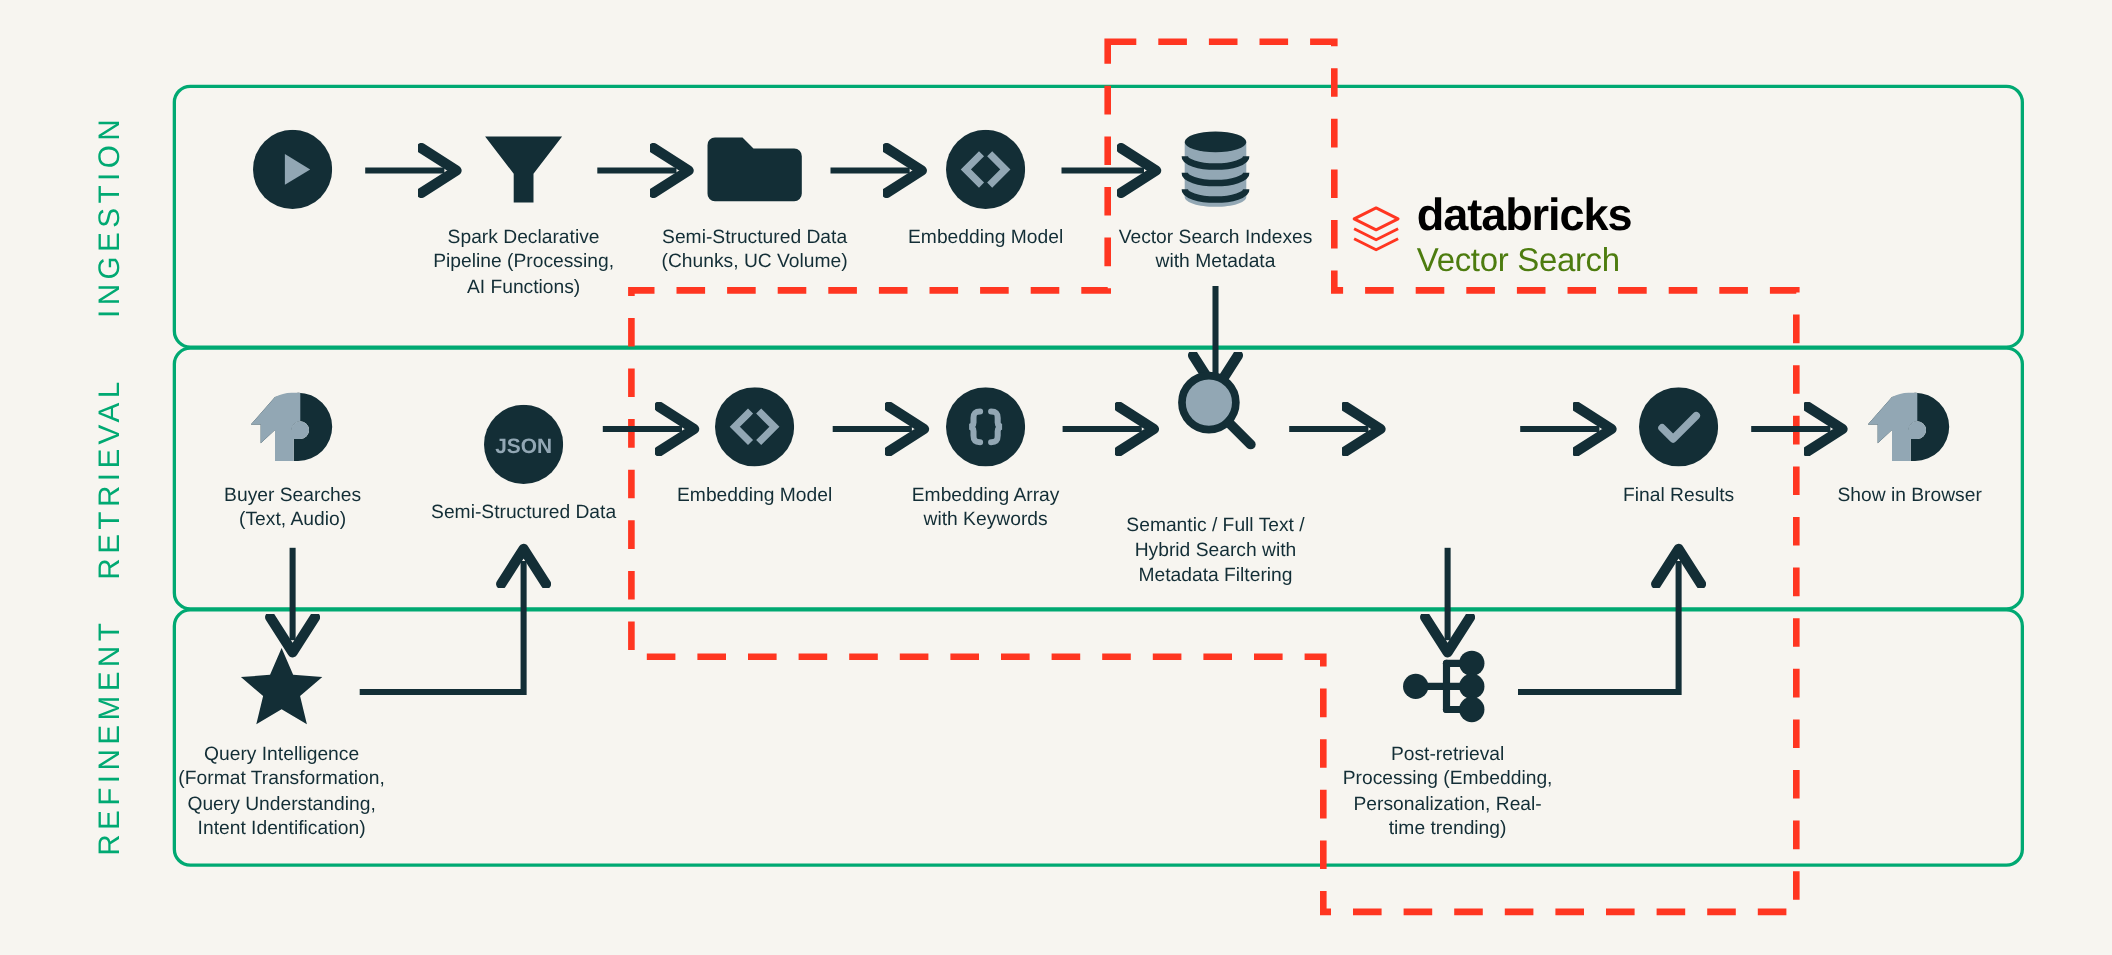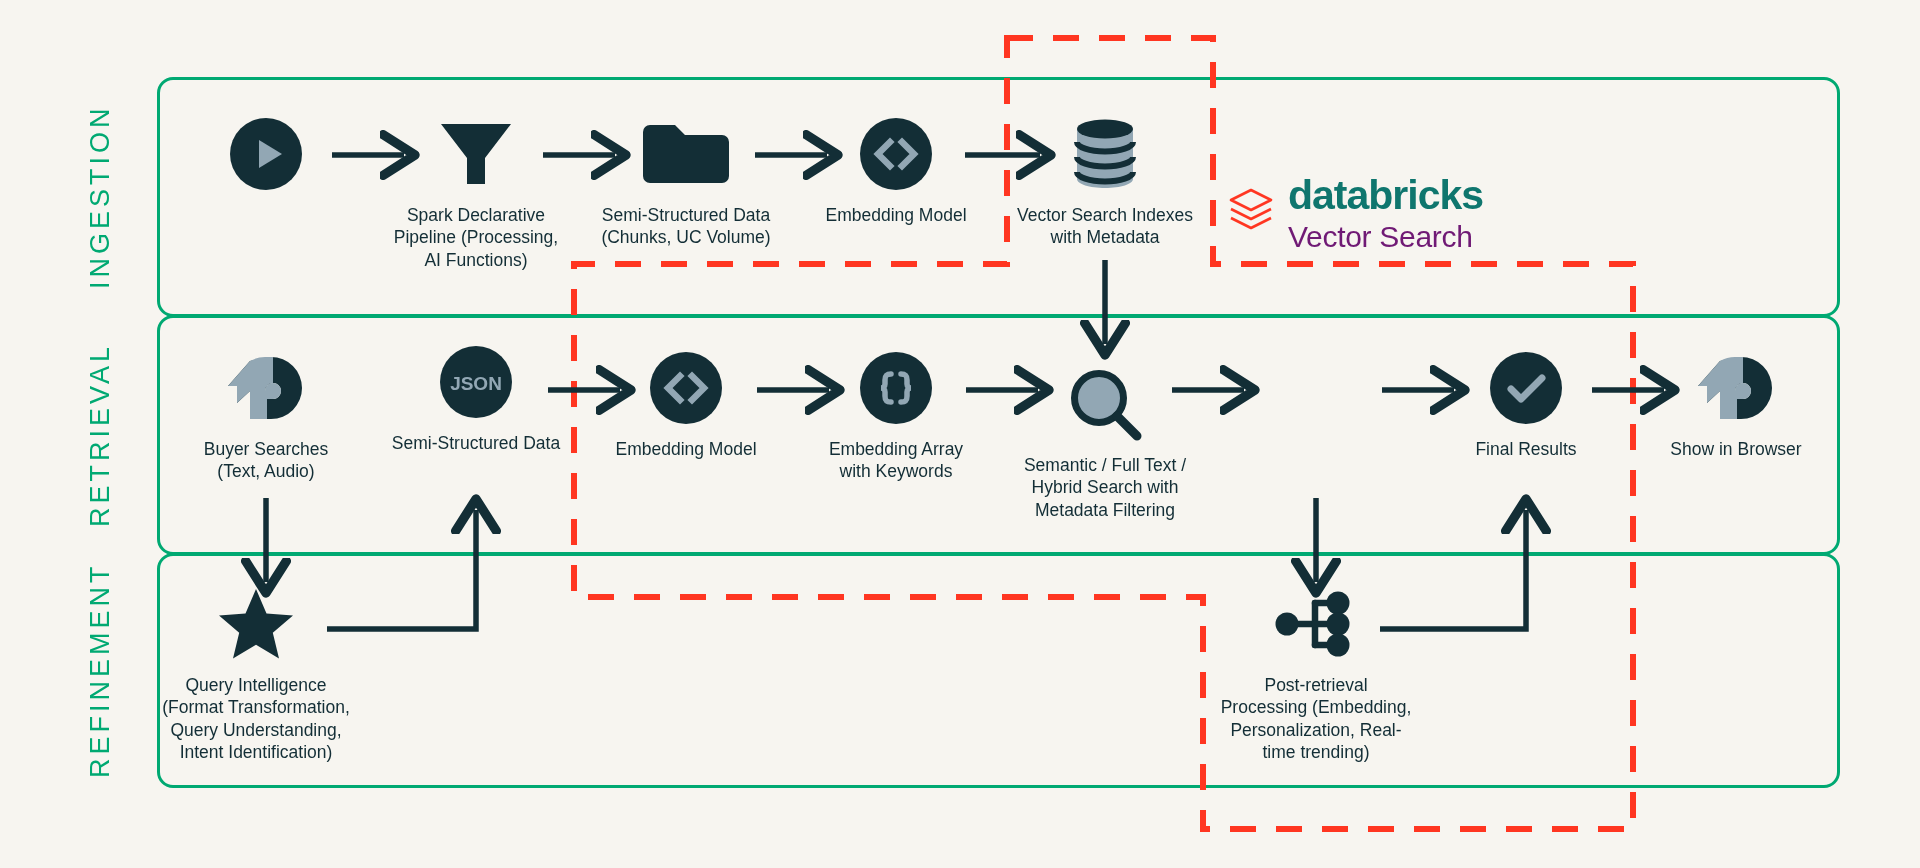--- a/index.html
+++ b/index.html
@@ -52,22 +52,22 @@
     font-size:17.5px;
     line-height:1.28;
     color:#132E36;
     text-align:center;
     white-space:pre-line;
   }
 
   
   .dbx{position:absolute;display:flex;align-items:center;gap:14px;}
   .dbx .wordmarks{display:flex;flex-direction:column;line-height:1;}
-  .dbx .w1{font-size:41px;font-weight:700;color:#0f766e;letter-spacing:-1px;}
-  .dbx .w2{font-size:30px;font-weight:500;color:#701a75;margin-top:6px;letter-spacing:-0.3px;}
+  .dbx .w1{font-size:41px;font-weight:700;color:#000000;letter-spacing:-1px;}
+  .dbx .w2{font-size:30px;font-weight:500;color:#4d7c0f;margin-top:6px;letter-spacing:-0.3px;}
 </style>
 </head>
 <body>
 
 <div class="stage">
 
   <div class="panel" style="left:157px;top:77px;width:1683px;height:240px;"></div>
   <div class="panel" style="left:157px;top:315px;width:1683px;height:240px;"></div>
   <div class="panel" style="left:157px;top:553px;width:1683px;height:235px;"></div>
 
@@ -187,21 +187,21 @@
       <svg width="78" height="66" viewBox="0 0 78 66">
         <path d="M44 2 a31 31 0 0 1 0 62 H40 V44 h6 a8 8 0 0 0 0 -16 a8 8 0 0 0 -8 8 H23 L10 48 L10 31 L1 31 L23 6 Z" fill="#132E36"></path>
         <path d="M38 2 a31 31 0 0 0 -15 4 L1 31 L10 31 L10 48 L23 36 L38 36 a8 8 0 0 1 8 -8 V2 Z" fill="#92A7B4"></path>
         <path d="M23 36 L23 64 L40 64 L40 44 L46 44 a8 8 0 0 0 0 -16 a8 8 0 0 0 -8 8 Z" fill="#92A7B4"></path>
       </svg>
     </div>
     <div class="cap">Buyer Searches
 (Text, Audio)</div>
   </div>
 
-  <div class="node" style="left:476px;top:346px;">
+  <div class="node" style="left:476px;top:368px;">
     <div class="ic">
       <svg width="72" height="72" viewBox="0 0 72 72">
         <circle cx="36" cy="36" r="36" fill="#132E36"></circle>
         <text x="36" y="43.5" text-anchor="middle" fill="#92A7B4" font-family="Liberation Sans, sans-serif" font-size="19" font-weight="700">JSON</text>
       </svg>
     </div>
     <div class="cap">Semi-Structured Data</div>
   </div>
 
   <div class="node" style="left:686px;top:352px;">
@@ -220,21 +220,21 @@
       <svg width="72" height="72" viewBox="0 0 72 72">
         <circle cx="36" cy="36" r="36" fill="#132E36"></circle>
         <path d="M31 22 c-5 0 -6 2 -6 6 v4 c0 3 -2 4 -4 4 c2 0 4 1 4 4 v4 c0 4 1 6 6 6" fill="none" stroke="#92A7B4" stroke-width="5.5" stroke-linecap="round"></path>
         <path d="M41 22 c5 0 6 2 6 6 v4 c0 3 2 4 4 4 c-2 0 -4 1 -4 4 v4 c0 4 -1 6 -6 6" fill="none" stroke="#92A7B4" stroke-width="5.5" stroke-linecap="round"></path>
       </svg>
     </div>
     <div class="cap">Embedding Array
 with Keywords</div>
   </div>
 
-  <div class="node" style="left:1105px;top:368px;">
+  <div class="node" style="left:1105px;top:336px;gap:44px;">
     <div class="ic">
       <svg width="76" height="76" viewBox="0 0 76 76">
         <circle cx="32" cy="32" r="24.5" fill="#92A7B4" stroke="#132E36" stroke-width="7"></circle>
         <line x1="50" y1="50" x2="70" y2="70" stroke="#132E36" stroke-width="9" stroke-linecap="round"></line>
       </svg>
     </div>
     <div class="cap">Semantic / Full Text /
 Hybrid Search with
 Metadata Filtering</div>
   </div>

